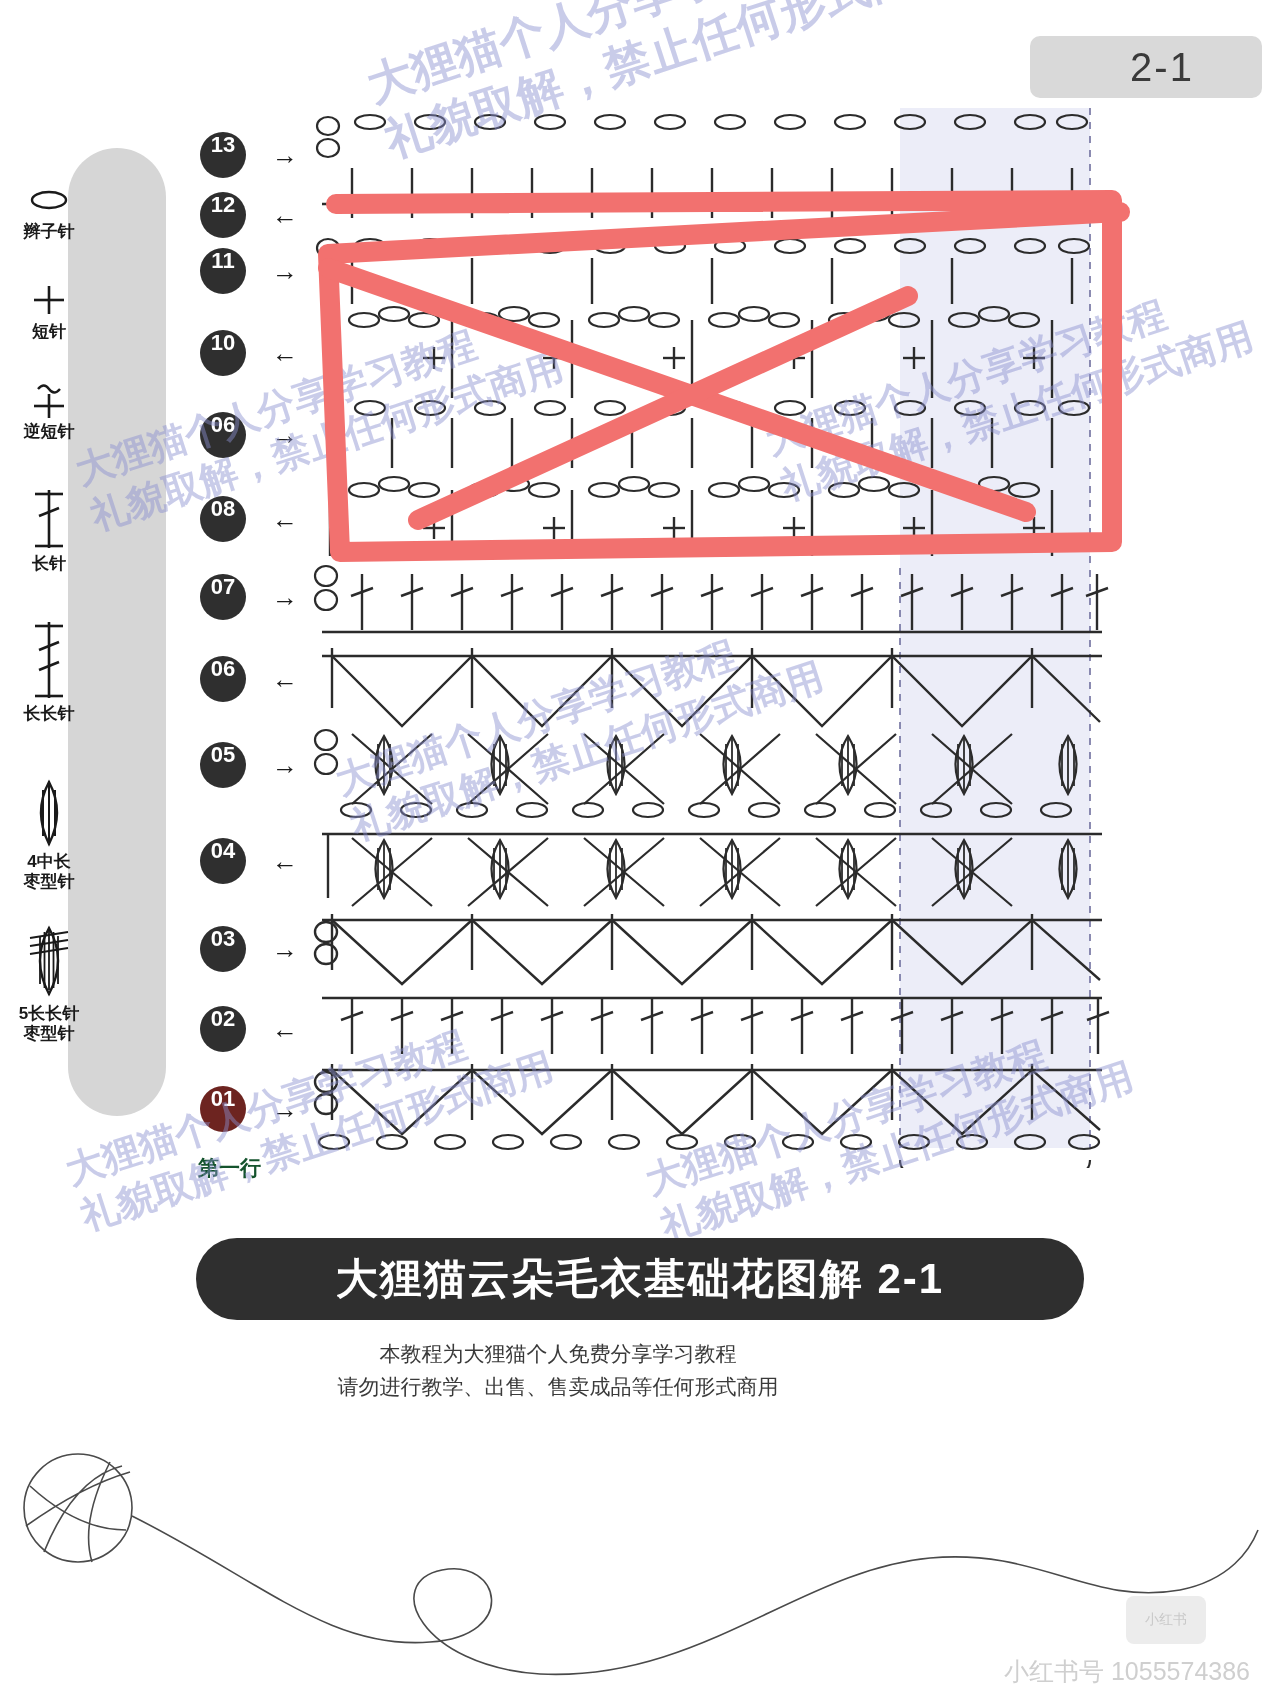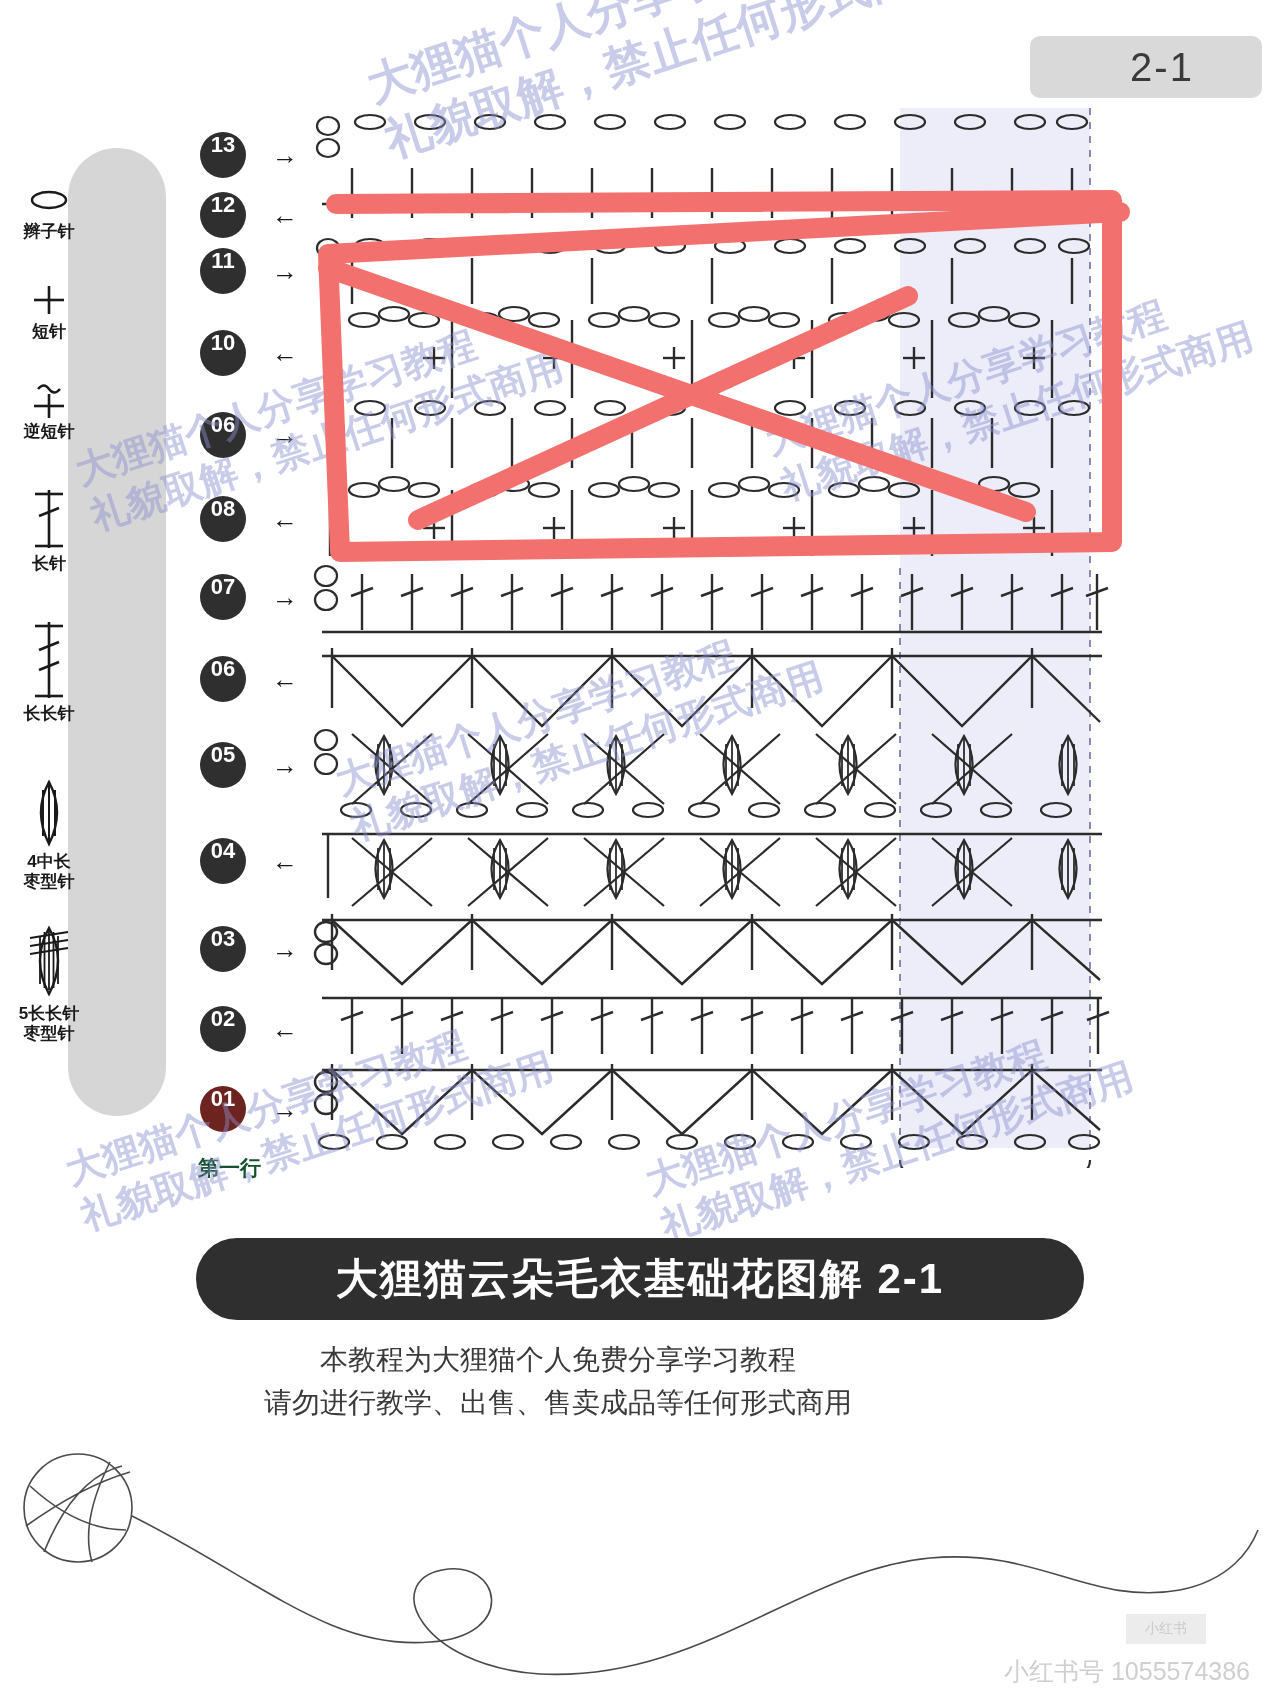--- a/index.html
+++ b/index.html
@@ -76,30 +76,30 @@
   .wm.small{font-size:38px;}
   
   .title-pill{
     position:absolute;left:196px;top:1238px;width:888px;height:82px;
     border-radius:41px;background:#2f2f2f;color:#fff;
     display:flex;align-items:center;justify-content:center;
     font-size:42px;font-weight:bold;letter-spacing:2px;
   }
   .subtitle{
     position:absolute;left:0;top:1338px;width:1116px;text-align:center;
-    color:#3a3a3a;font-size:28px;line-height:1.55;white-space:pre-line;
+    color:#3a3a3a;font-size:21px;line-height:1.55;white-space:pre-line;
   }
   
   .footer-deco{position:absolute;left:0;top:1430px;width:1280px;height:276px;}
   .xhs-id{
     position:absolute;right:30px;bottom:18px;color:#cfcfcf;font-size:25px;
   }
   .xhs-logo{
-    position:absolute;right:74px;bottom:62px;width:80px;height:30px;
-    border-radius:0;background:#ececec;color:#c9c9c9;font-size:14px;
+    position:absolute;right:74px;bottom:62px;width:80px;height:48px;
+    border-radius:8px;background:#ececec;color:#c9c9c9;font-size:14px;
     display:flex;align-items:center;justify-content:center;
   }
 </style>
 </head>
 <body>
 
 <div class="page-badge">
   <span>2-1</span>
 </div>
 

